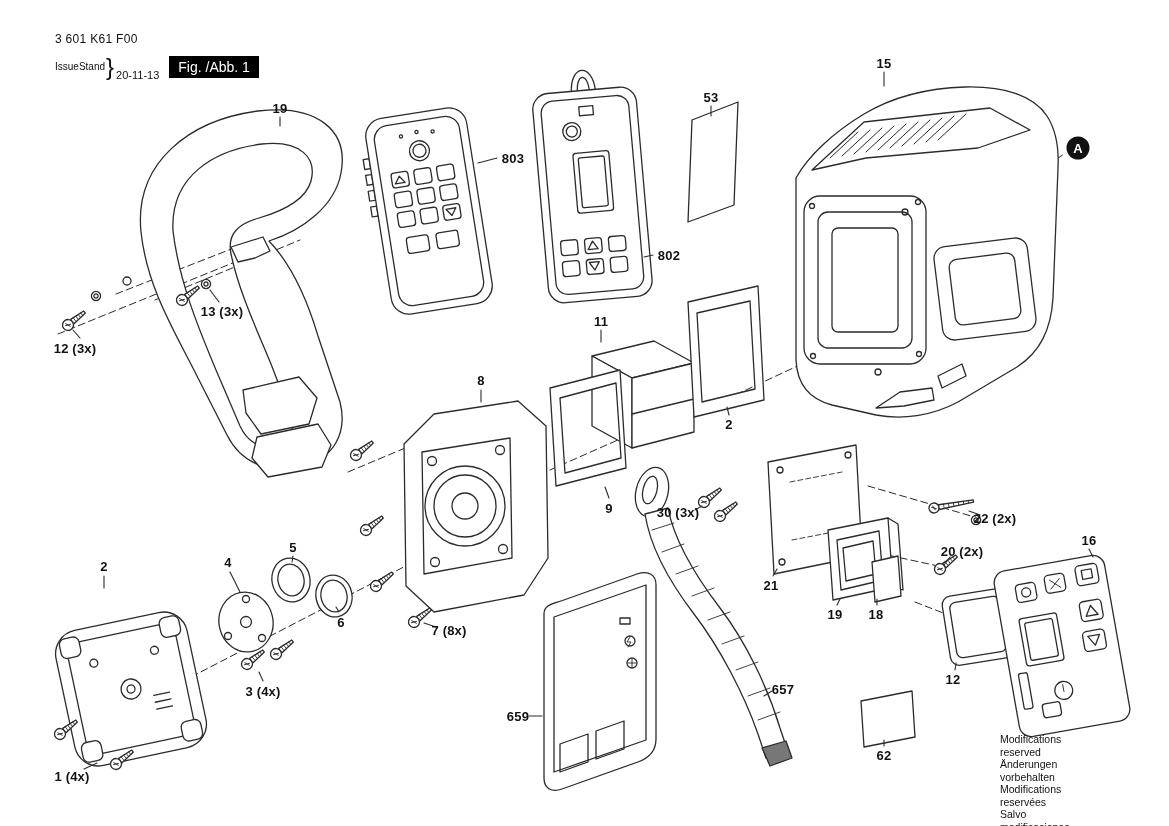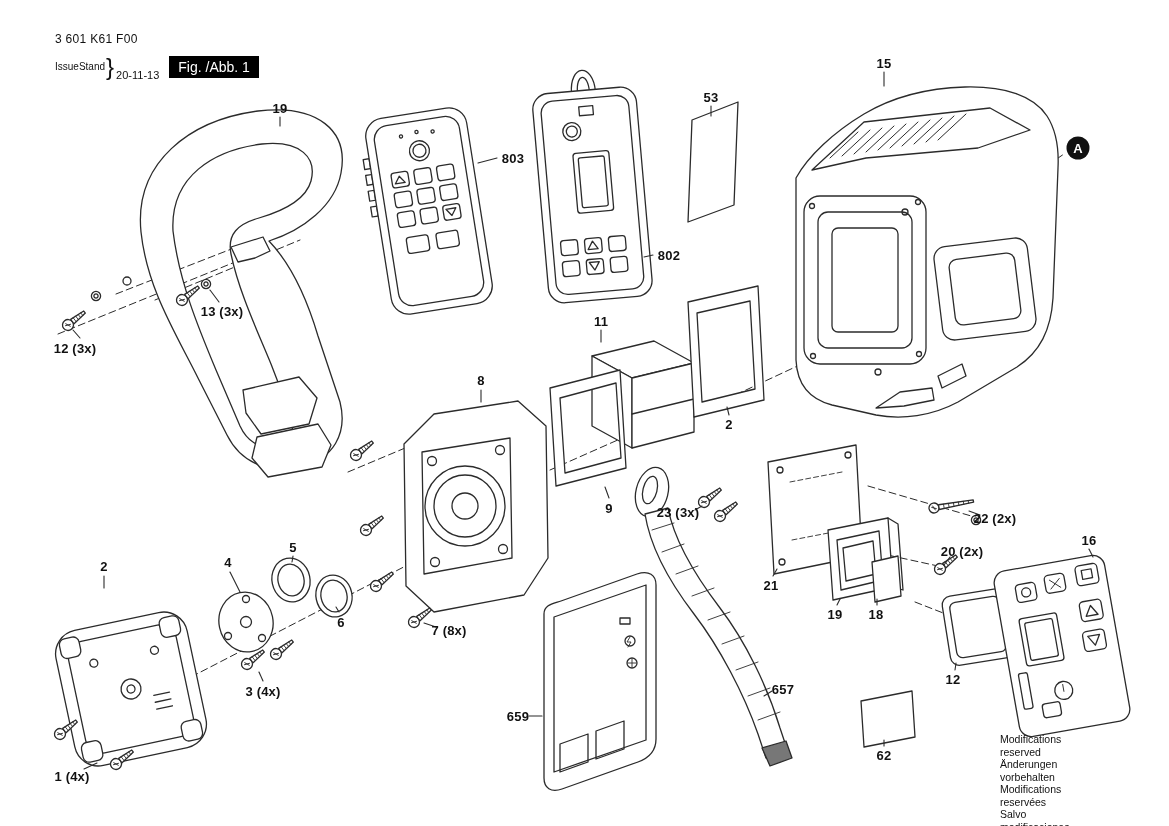--- a/index.html
+++ b/index.html
@@ -400,21 +400,21 @@
   <div class="callout" style="left:222px;top:311px">13 (3x)</div>
   <div class="callout" style="left:280px;top:108px">19</div>
   <div class="callout" style="left:884px;top:63px">15</div>
   <div class="callout" style="left:1089px;top:540px">16</div>
   <div class="callout" style="left:953px;top:679px">12</div>
   <div class="callout" style="left:876px;top:614px">18</div>
   <div class="callout" style="left:835px;top:614px">19</div>
   <div class="callout" style="left:962px;top:551px">20 (2x)</div>
   <div class="callout" style="left:771px;top:585px">21</div>
   <div class="callout" style="left:995px;top:518px">22 (2x)</div>
-  <div class="callout" style="left:678px;top:512px">23 (3x)</div>
+  <div class="callout" style="left:678px;top:512px">30 (3x)</div>
   <div class="callout" style="left:711px;top:97px">53</div>
   <div class="callout" style="left:884px;top:755px">62</div>
   <div class="callout" style="left:783px;top:689px">657</div>
   <div class="callout" style="left:518px;top:716px">659</div>
   <div class="callout" style="left:669px;top:255px">802</div>
   <div class="callout" style="left:513px;top:158px">803</div>
 
   <div class="footer">
     <div>Modifications reserved</div>
     <div>Änderungen vorbehalten</div>

